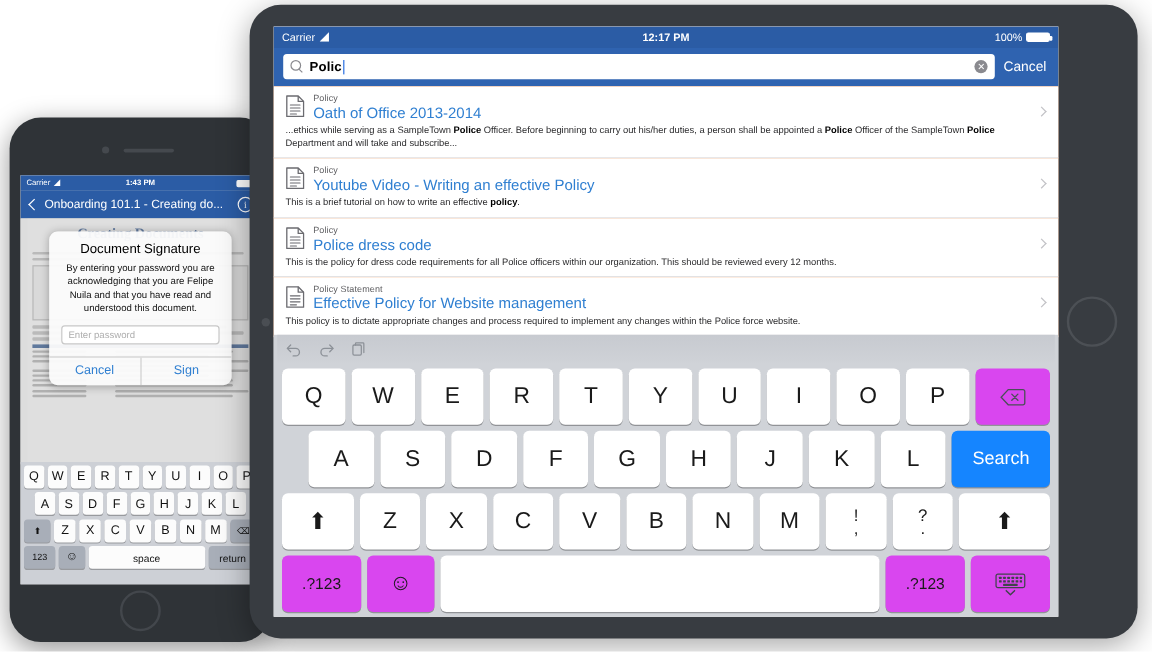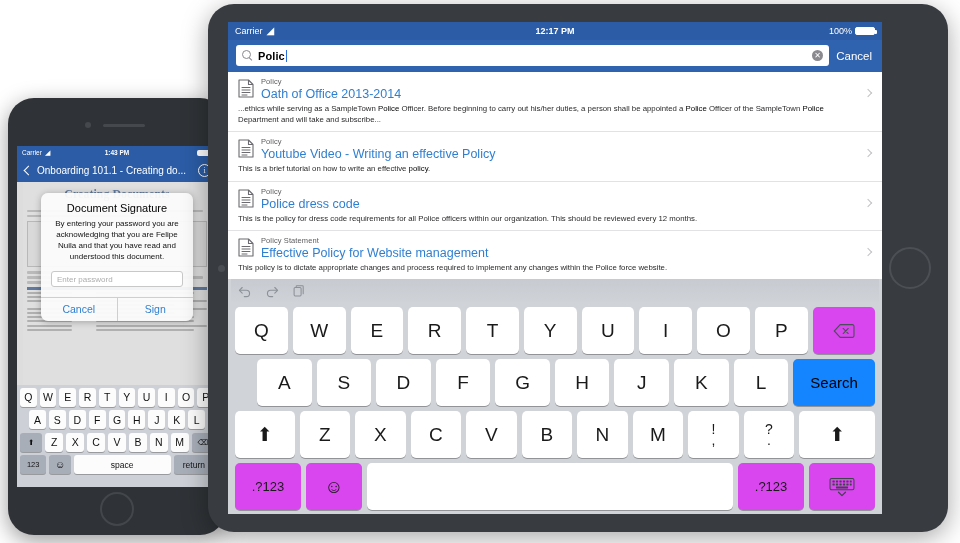--- a/index.html
+++ b/index.html
@@ -151,21 +151,21 @@
   .result-kind {
     font-size: 7.5px; color: #5d5d60; line-height: 10px; letter-spacing: .1px;
   }
   .result-title {
     font-size: 12.5px; color: #2f7fd1; line-height: 15px;
   }
   .result-snippet {
     font-size: 7.8px; color: #2a2a2c; line-height: 10.5px;
     margin-top: 2px;
   }
-  .result-snippet b { font-weight: normal; color: #000; }
+  .result-snippet b { font-weight: bold; color: #000; }
   .chevron {
     position: absolute; right: 11px; top: 18px;
     width: 6px; height: 6px;
     border-top: 1.4px solid #c2c2c6;
     border-right: 1.4px solid #c2c2c6;
     transform: rotate(45deg);
   }
 
   
   .kb {
@@ -191,21 +191,21 @@
     border-radius: 5px;
     box-shadow: 0 1px 0 rgba(0,0,0,.30);
     display: flex;
     align-items: center;
     justify-content: center;
     font-size: 19px;
     color: #1a1a1a;
     font-weight: 400;
   }
   .key.grey { background: #d946ef; }
-  .key.blue { background: #1585ff; color: #000000; font-size: 15px; }
+  .key.blue { background: #1585ff; color: #ffffff; font-size: 15px; }
   .key.wide15 { flex: 1.5 1 0; }
   .key.wide12 { flex: 1.18 1 0; }
   .key.space { flex: 6.55 1 0; }
   .key.small { font-size: 13px; }
   .key.dual { flex-direction: column; gap: 0px; line-height: 13px; font-size: 14px; }
   .key.dual .up { font-size: 14px; }
   .key.dual .low { font-size: 14px; margin-top:-2px; }
   .kb-row.r2 { padding-left: 26px; padding-right: 4px; }
 
   

